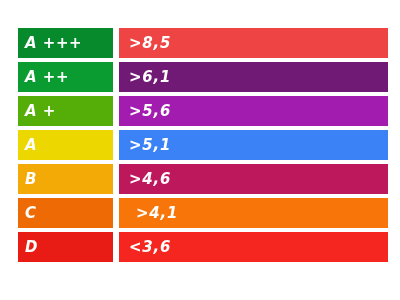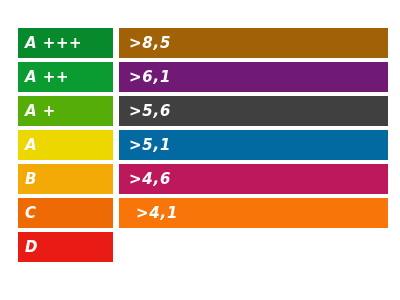--- a/index.html
+++ b/index.html
@@ -83,51 +83,51 @@
 <body>
 
 <div id="rating-chart" style="background: rgb(255, 255, 255);">
   <div class="rating-rows">
 
     <div class="rating-row">
       <div class="row-label-block" style="background: rgb(6, 138, 44);">
         <span class="grade-text">A +++</span>
       </div>
       <div class="row-divider"></div>
-      <div class="row-value-block" style="background: #a16207;">
+      <div class="row-value-block" style="background: #ef4444;">
         <span class="value-text">&gt;8,5</span>
       </div>
     </div>
 
     <div class="rating-row">
       <div class="row-label-block" style="background: rgb(11, 156, 49);">
         <span class="grade-text">A ++</span>
       </div>
       <div class="row-divider"></div>
       <div class="row-value-block" style="background: #701a75;">
         <span class="value-text">&gt;6,1</span>
       </div>
     </div>
 
     <div class="rating-row">
       <div class="row-label-block" style="background: rgb(85, 173, 8);">
         <span class="grade-text">A +</span>
       </div>
       <div class="row-divider"></div>
-      <div class="row-value-block" style="background: #404040;">
+      <div class="row-value-block" style="background: #a21caf;">
         <span class="value-text">&gt;5,6</span>
       </div>
     </div>
 
     <div class="rating-row">
       <div class="row-label-block" style="background: rgb(236, 216, 0);">
         <span class="grade-text">A</span>
       </div>
       <div class="row-divider"></div>
-      <div class="row-value-block" style="background: #0369a1;">
+      <div class="row-value-block" style="background: #3b82f6;">
         <span class="value-text">&gt;5,1</span>
       </div>
     </div>
 
     <div class="rating-row">
       <div class="row-label-block" style="background: rgb(243, 169, 6);">
         <span class="grade-text">B</span>
       </div>
       <div class="row-divider"></div>
       <div class="row-value-block" style="background: #be185d;">
@@ -143,16 +143,19 @@
       <div class="row-value-block" style="background: rgb(248, 118, 9); padding-left: 17px;">
         <span class="value-text">&gt;4,1</span>
       </div>
     </div>
 
     <div class="rating-row">
       <div class="row-label-block" style="background: rgb(232, 27, 21);">
         <span class="grade-text">D</span>
       </div>
       <div class="row-divider"></div>
+      <div class="row-value-block" style="background: rgb(245, 38, 31);">
+        <span class="value-text">&lt;3,6</span>
+      </div>
     </div>
 
   </div>
 </div>
 
 </body></html>

